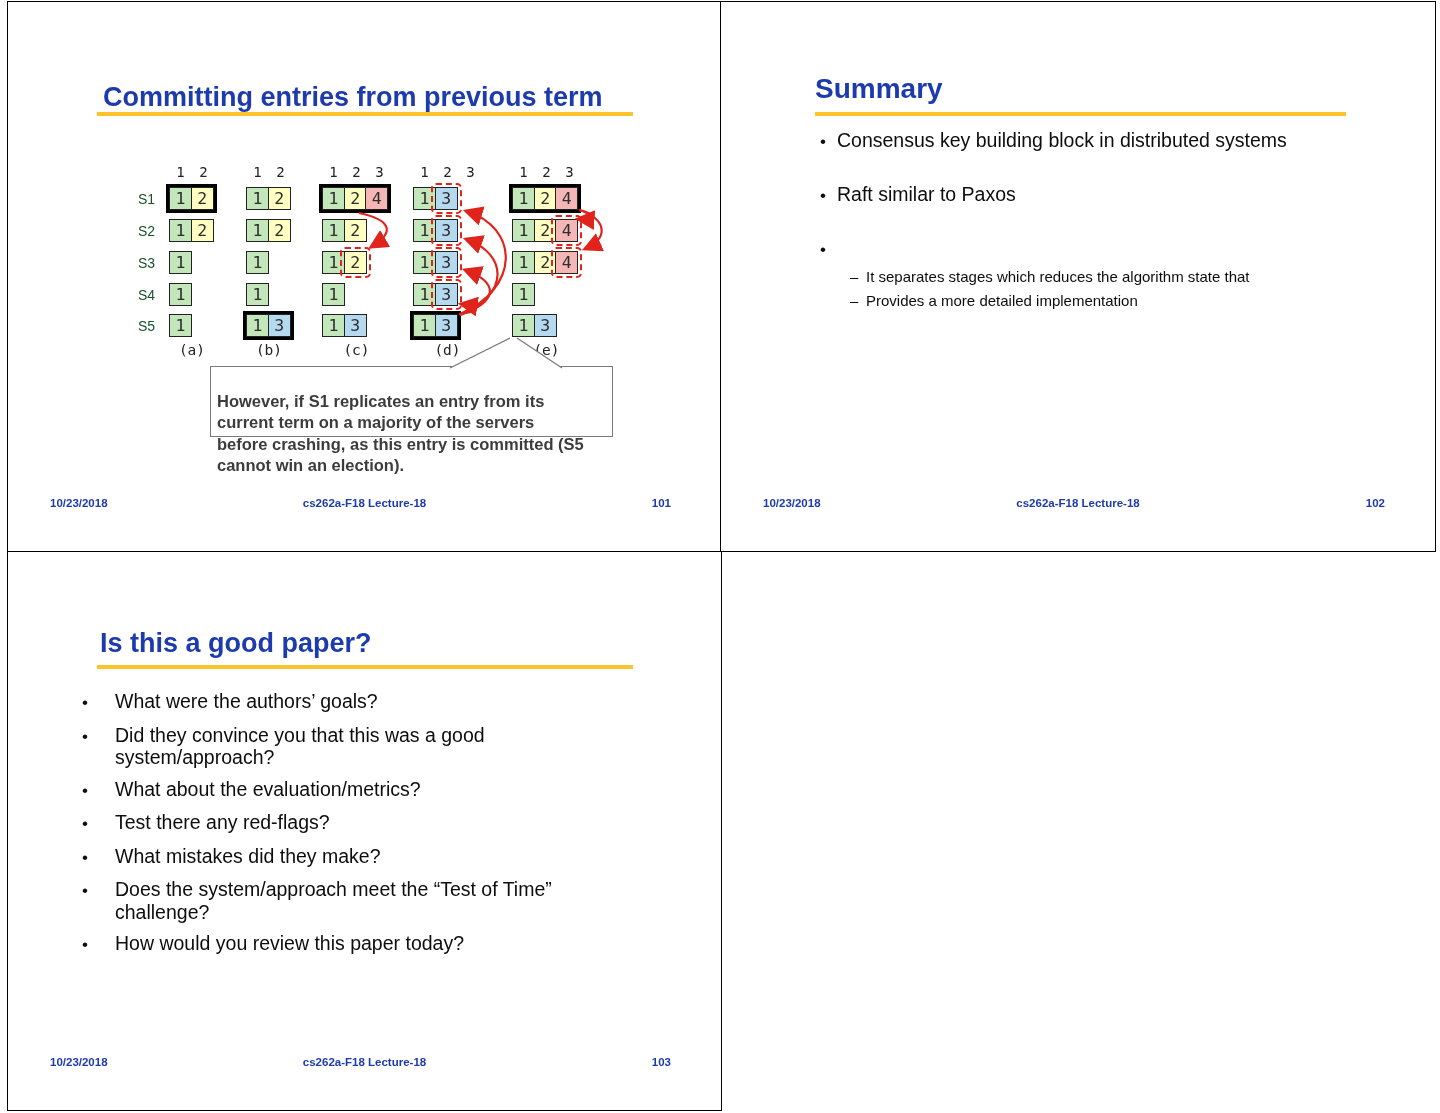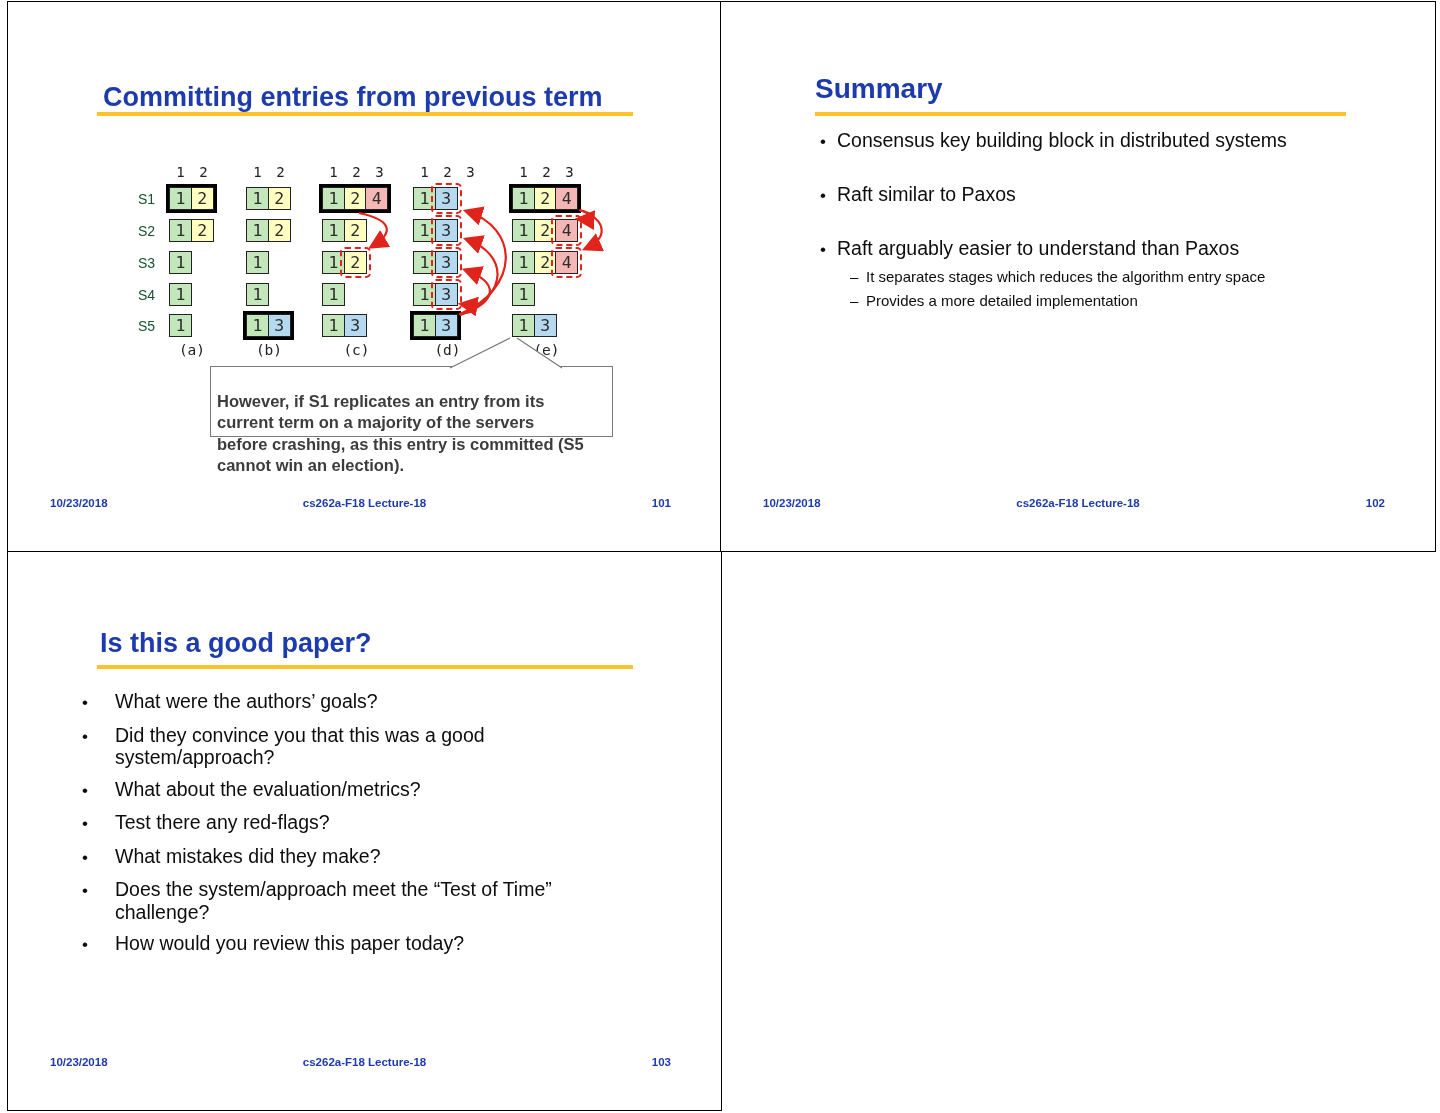--- a/index.html
+++ b/index.html
@@ -348,26 +348,25 @@
       </div>
       <div class="b-item">
         <div class="b-line">
           <div class="dot"></div>
           <div class="b-text">Raft similar to Paxos</div>
         </div>
       </div>
       <div class="b-item">
         <div class="b-line">
           <div class="dot"></div>
-          <div class="b-text">Raft arguably easier to understand than Paxos</div>
         </div>
         <div class="subs">
           <div class="sub-item">
             <div class="dash-mark"></div>
-            <div class="s-text">It separates stages which reduces the algorithm entry space</div>
+            <div class="s-text">It separates stages which reduces the algorithm state that</div>
           </div>
           <div class="sub-item">
             <div class="dash-mark"></div>
             <div class="s-text">Provides a more detailed implementation</div>
           </div>
         </div>
       </div>
     </div>
   <div class="footer">
     <div class="course">cs262a-F18 Lecture-18</div>

